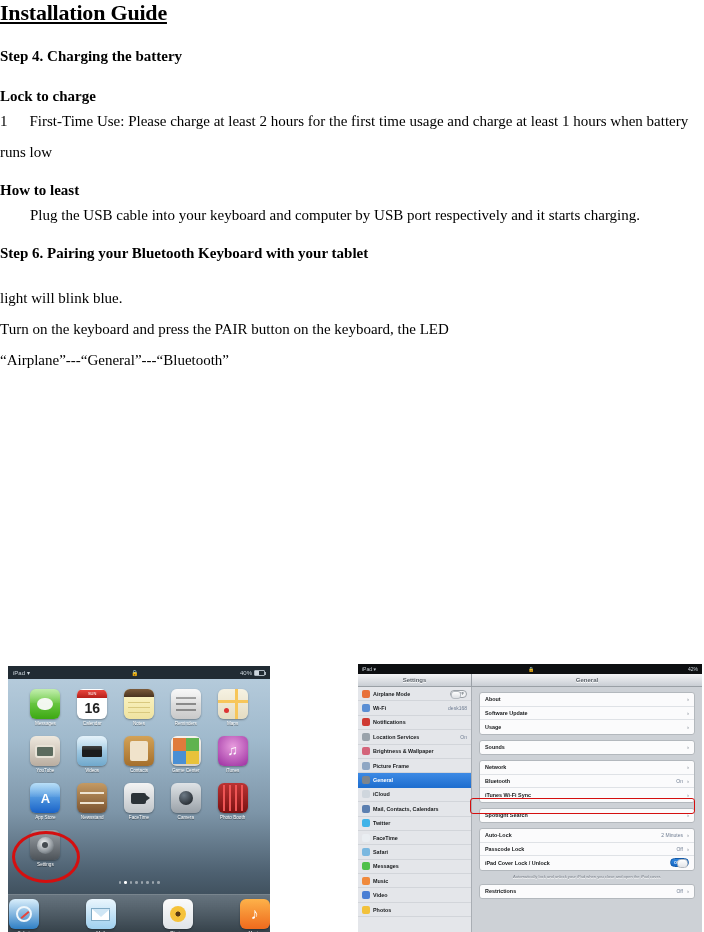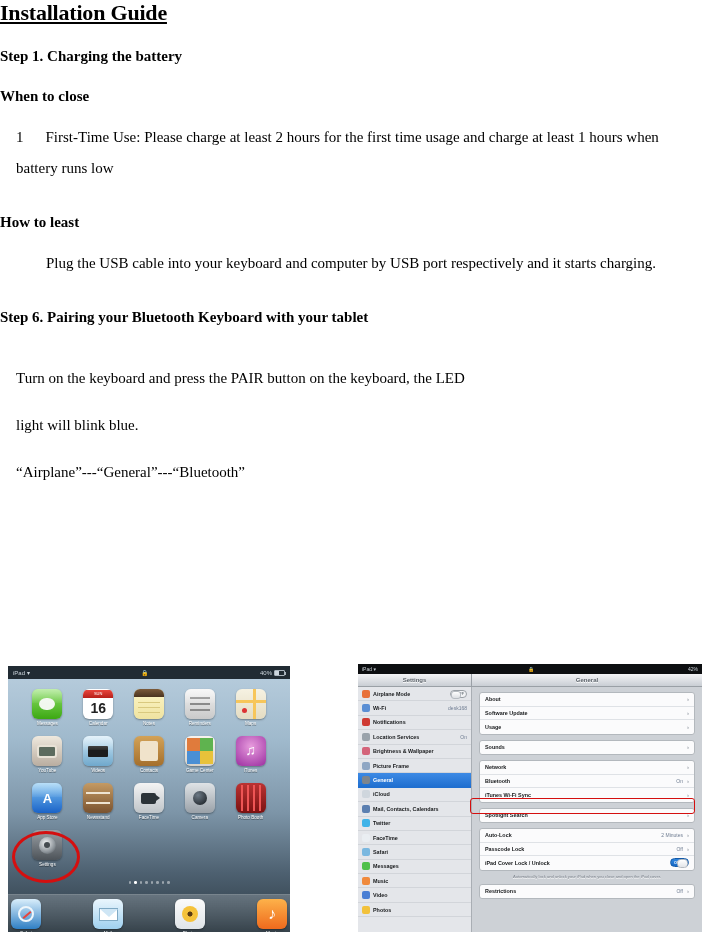--- a/index.html
+++ b/index.html
@@ -21,36 +21,36 @@
   .spacer-sm { height: 20px; }
   .spacer-xs { height: 12px; }
 
   h2.step {
     font-size: 15px; font-weight: bold; margin: 0; line-height: 20px;
   }
   h3.sub {
     font-size: 15px; font-weight: bold; margin: 0; line-height: 20px;
   }
   p.body {
-    font-size: 15px; margin: 16px; line-height: 31px;
+    font-size: 15px; margin: 0; line-height: 31px;
   }
   p.justified {
     text-align: justify; text-justify: inter-word;
   }
   p.justified .indent { display: inline-block; width: 30px; }
   .num-serif { font-family: "Liberation Serif", serif; }
   .num-sans { font-family: "Liberation Sans", sans-serif; font-size: 15px; }
   .numgap { display: inline-block; width: 22px; }
 
   
   .shots { position: absolute; left: 0; top: 662px; width: 704px; height: 270px; }
 
   
   .ipad-home {
-    position: absolute; left: 8px; top: 4px; width: 282px; height: 266px;
+    position: absolute; left: 8px; top: 4px; width: 262px; height: 266px;
     background: linear-gradient(#b9cede 0%, #9fb9cc 28%, #7d95a8 55%, #4d6070 78%, #2a3740 100%);
     overflow: hidden;
   }
   .statusbar {
     height: 13px; background: #212b33; color: #cdd6dd;
     display: flex; align-items: center; justify-content: space-between;
     padding: 0 5px; font-family: "Liberation Sans", sans-serif; font-size: 6px;
   }
   .sb-left, .sb-right { display: flex; align-items: center; gap: 2px; }
   .sb-center { font-size: 6px; }
@@ -235,40 +235,40 @@
   }
 </style>
 </head>
 <body>
 
 <div class="page">
 
   <h1 class="doc-title">Installation Guide</h1>
   <div class="spacer-sm"></div>
 
-  <h2 class="step">Step 1. Charging the battery</h2>
+  <h2 class="step">Step 4. Charging the battery</h2>
   <div class="spacer-sm"></div>
 
-  <h3 class="sub">When to close</h3>
+  <h3 class="sub">Lock to charge</h3>
 
   <p class="body">
     <span class="num-serif">1</span><span class="numgap"></span><span>First-Time Use: Please charge at least 2 hours for the first time usage and charge at least 1 hours when battery runs low</span>
   </p>
 
 
   <div class="spacer-xs"></div>
   <h3 class="sub">How to least</h3>
   <p class="body justified"><span class="indent"></span><span>Plug the USB cable into your keyboard and computer by USB port respectively and it starts charging.</span></p>
 
   <div class="spacer-xs"></div>
   <h2 class="step">Step 6. Pairing your Bluetooth Keyboard with your tablet</h2>
   <div class="spacer-sm"></div>
 
+  <p class="body">light will blink blue.</p>
   <p class="body">Turn on the keyboard and press the PAIR button on the keyboard, the LED</p>
-  <p class="body">light will blink blue.</p>
   <p class="body">“Airplane”---“General”---“Bluetooth”</p>
 
   <div class="shots">
 
     <div class="ipad-home">
       <div class="statusbar">
         <span class="sb-left">
           <span>iPad</span>
           <span>▾</span>
         </span>

